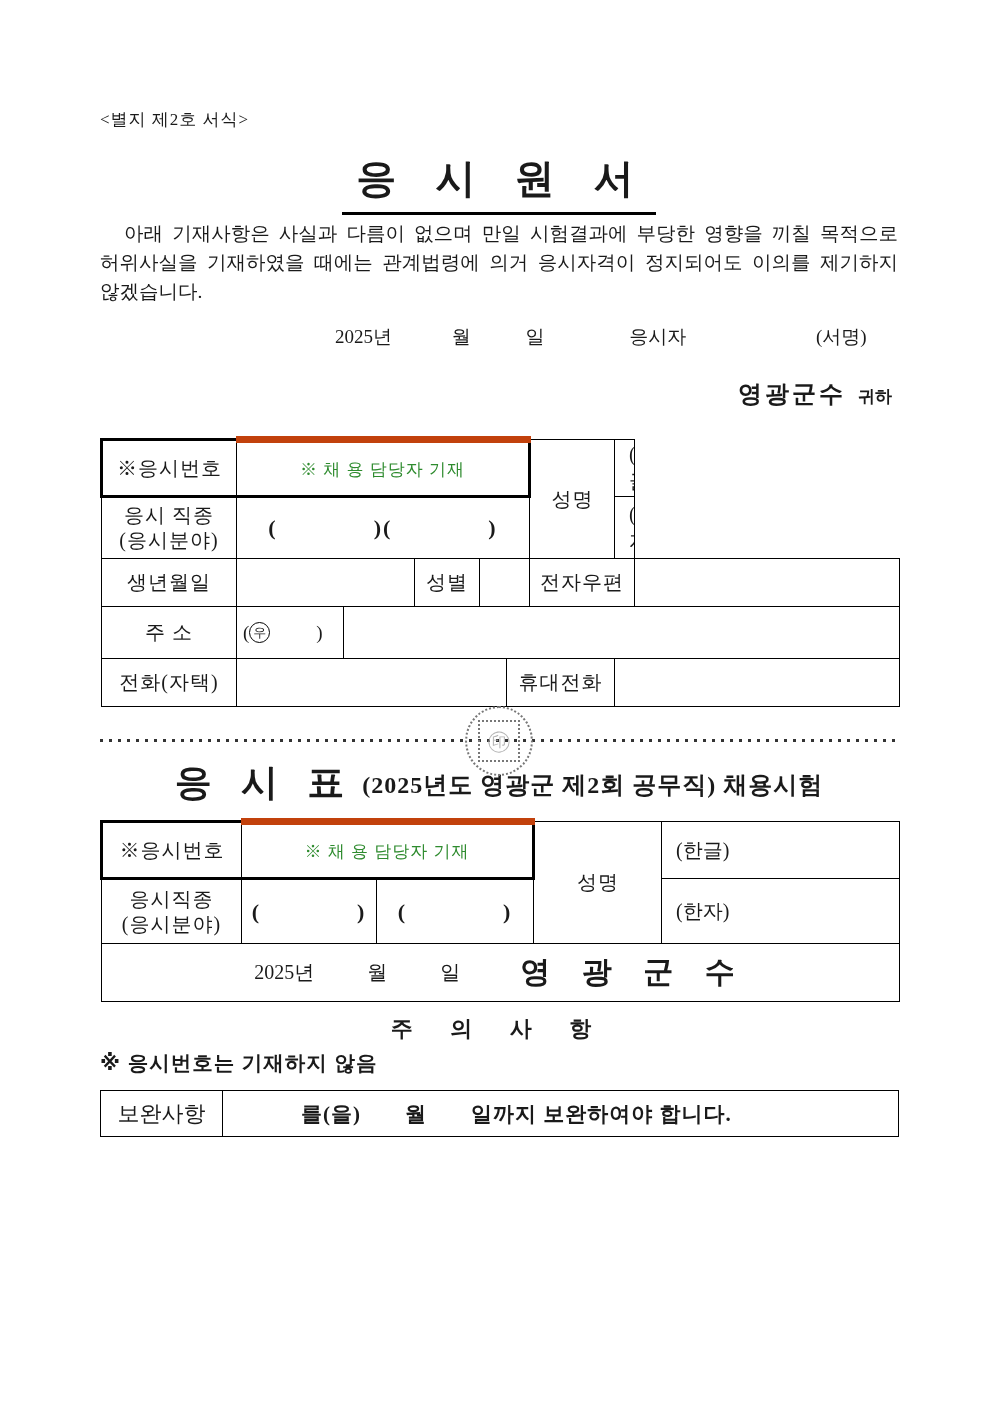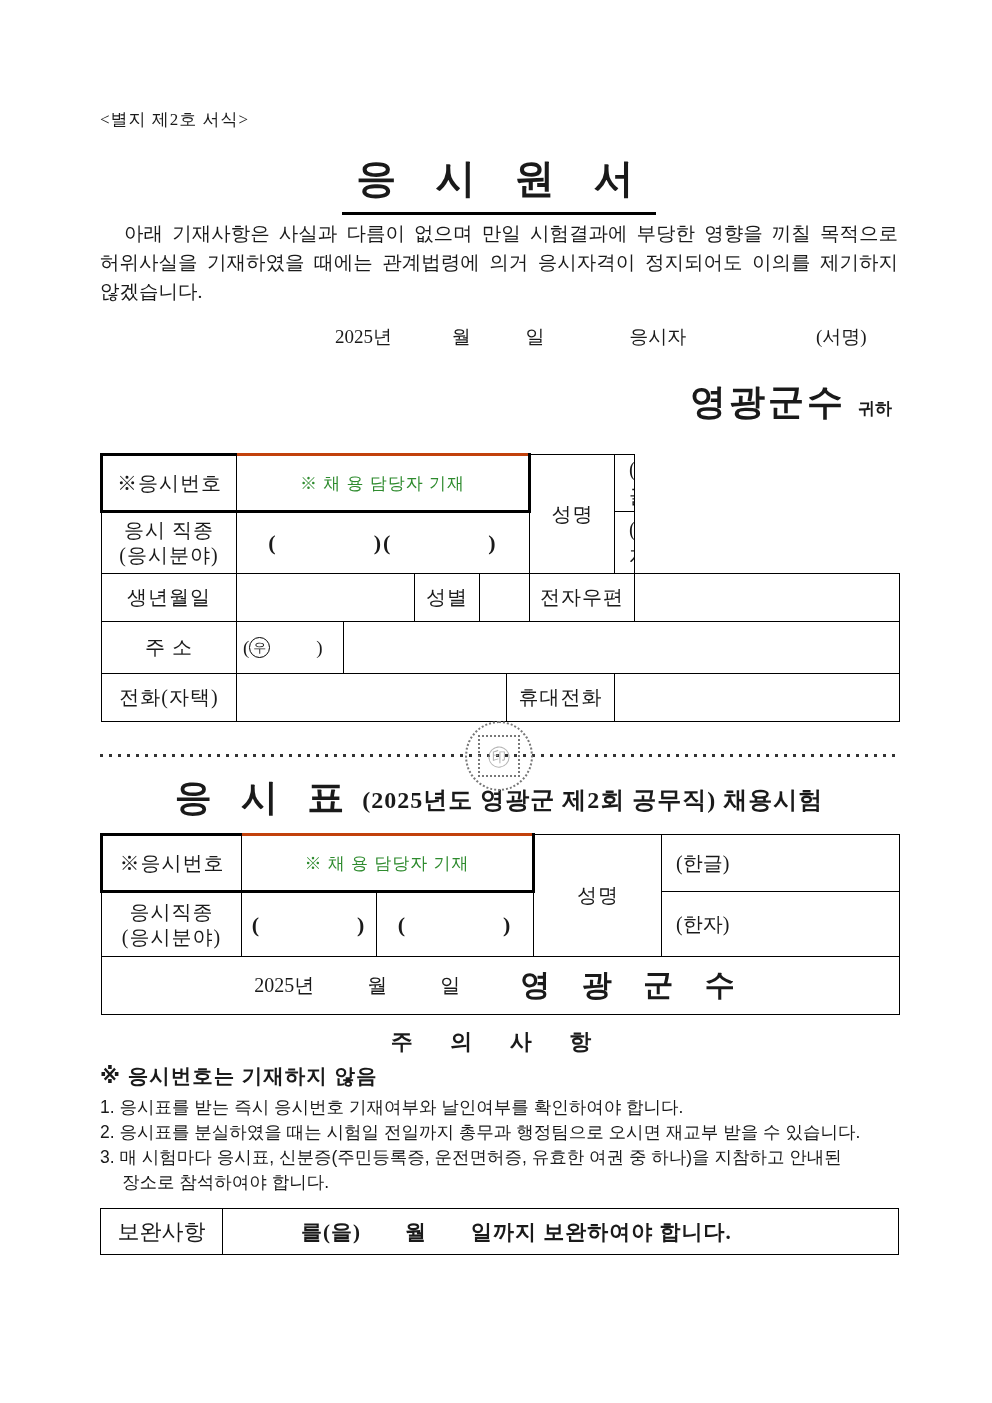--- a/index.html
+++ b/index.html
@@ -31,30 +31,30 @@
   }
 
   .date-line { margin-top:18px; font-size:19px; }
   .date-line .dl-year { margin-left:235px; }
   .date-line .dl-month { margin-left:55px; }
   .date-line .dl-day { margin-left:50px; }
   .date-line .dl-applicant { margin-left:80px; }
   .date-line .dl-sign { margin-left:125px; }
 
   .addressee-line { margin-top:28px; text-align:right; padding-right:6px; }
-  .addressee-name { font-size:36px; font-weight:bold; letter-spacing:3px; }
+  .addressee-name { font-size:24px; font-weight:bold; letter-spacing:3px; }
   .addressee-honorific { font-size:17px; font-weight:bold; margin-left:8px; }
 
   table { border-collapse:collapse; table-layout:fixed; width:798px; }
   td, th { border:1px solid #000; font-weight:normal; font-size:20px; text-align:center; vertical-align:middle; overflow:hidden; }
   .lbl { letter-spacing:1px; }
   .cell-left { text-align:left; padding-left:14px; }
   .green-note { color:#2e8b2e; font-size:17px; letter-spacing:1px; }
   .thick-tl { border-top:3px solid #000; border-left:3px solid #000; border-bottom:3px solid #000; }
-  .thick-tr { border-top:3px solid #c2410c; border-right:3px solid #000; border-bottom:3px solid #000; }
+  .thick-tr { border-top:7px solid #c2410c; border-right:3px solid #000; border-bottom:3px solid #000; }
   .two-line { line-height:25px; }
   .paren-val { font-size:22px; font-weight:bold; letter-spacing:2px; }
 
   .app-table { margin-top:26px; }
   .postal-cell { text-align:left; padding-left:6px; font-size:19px; }
   .circled {
     display:inline-block; width:21px; height:21px; border:1px solid #000; border-radius:50%;
     font-size:13px; line-height:20px; text-align:center; vertical-align:2px;
   }
   .postal-close { margin-left:46px; }
@@ -219,25 +219,20 @@
         <span class="il-day">일</span>
         <span class="issuer">영 광 군 수</span>
       </td>
     </tr>
   </tbody>
     </table>
 
   <div class="notice-title">주  의  사  항</div>
   <div class="notice-heading">※  응시번호는 기재하지 않음</div>
 
-  <div class="notice-list">
-    <div class="notice-item">1. 응시표를 받는 즉시 응시번호 기재여부와 날인여부를 확인하여야 합니다.</div>
-    <div class="notice-item">2. 응시표를 분실하였을 때는 시험일 전일까지 총무과 행정팀으로 오시면 재교부 받을 수 있습니다.</div>
-    <div class="notice-item">3. 매 시험마다 응시표, 신분증(주민등록증, 운전면허증, 유효한 여권 중 하나)을 지참하고 안내된 장소로 참석하여야 합니다.</div>
-  </div>
 
   <table class="supplement-table">
     <colgroup>
       <col style="width:122px">
         <col style="width:676px">
     </colgroup>
     <tbody>
         <tr>
       <th class="supplement-label">보완사항</th>
       <td class="supplement-text">를(을)　　월　　일까지 보완하여야 합니다.</td>

